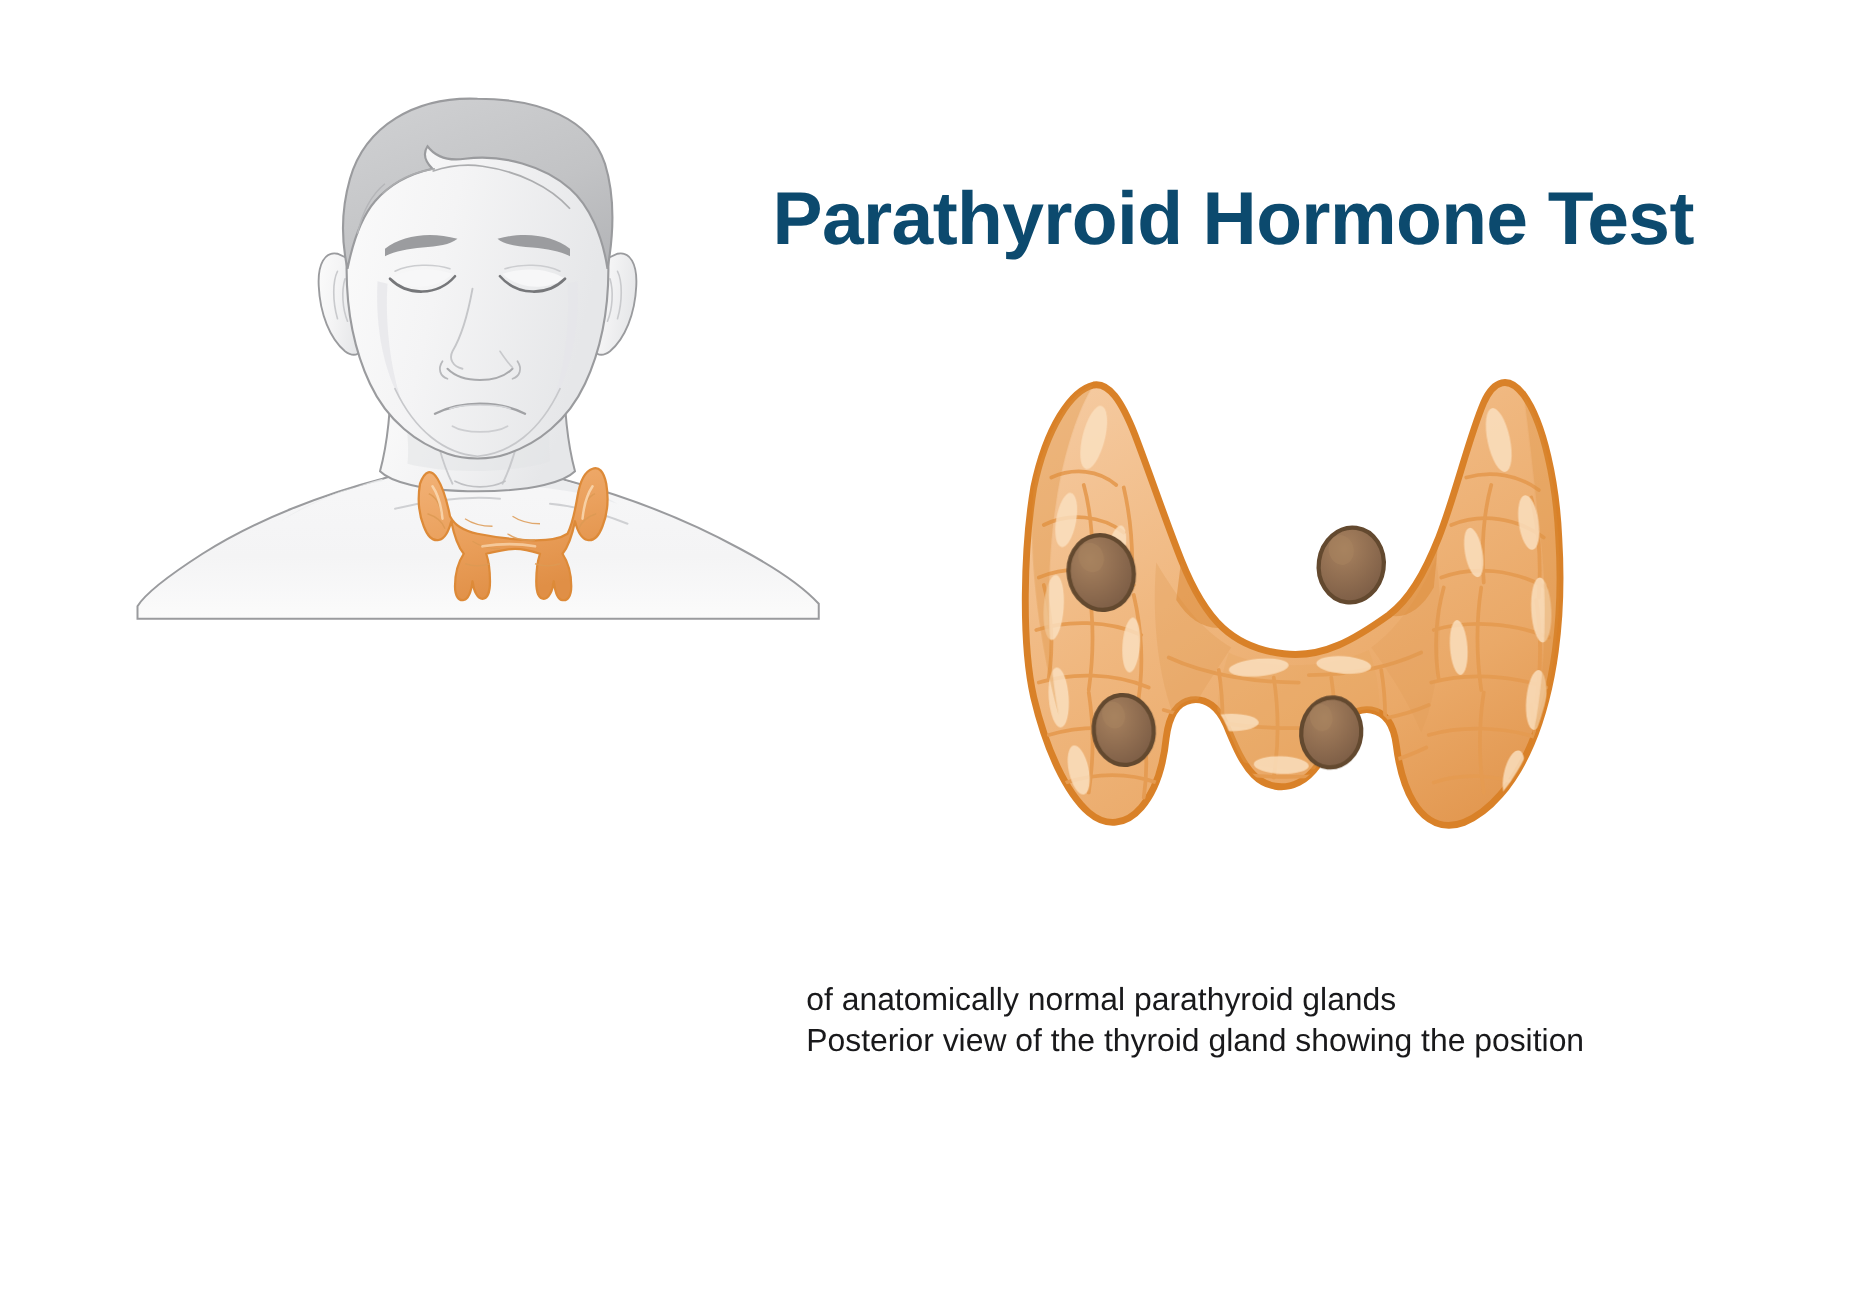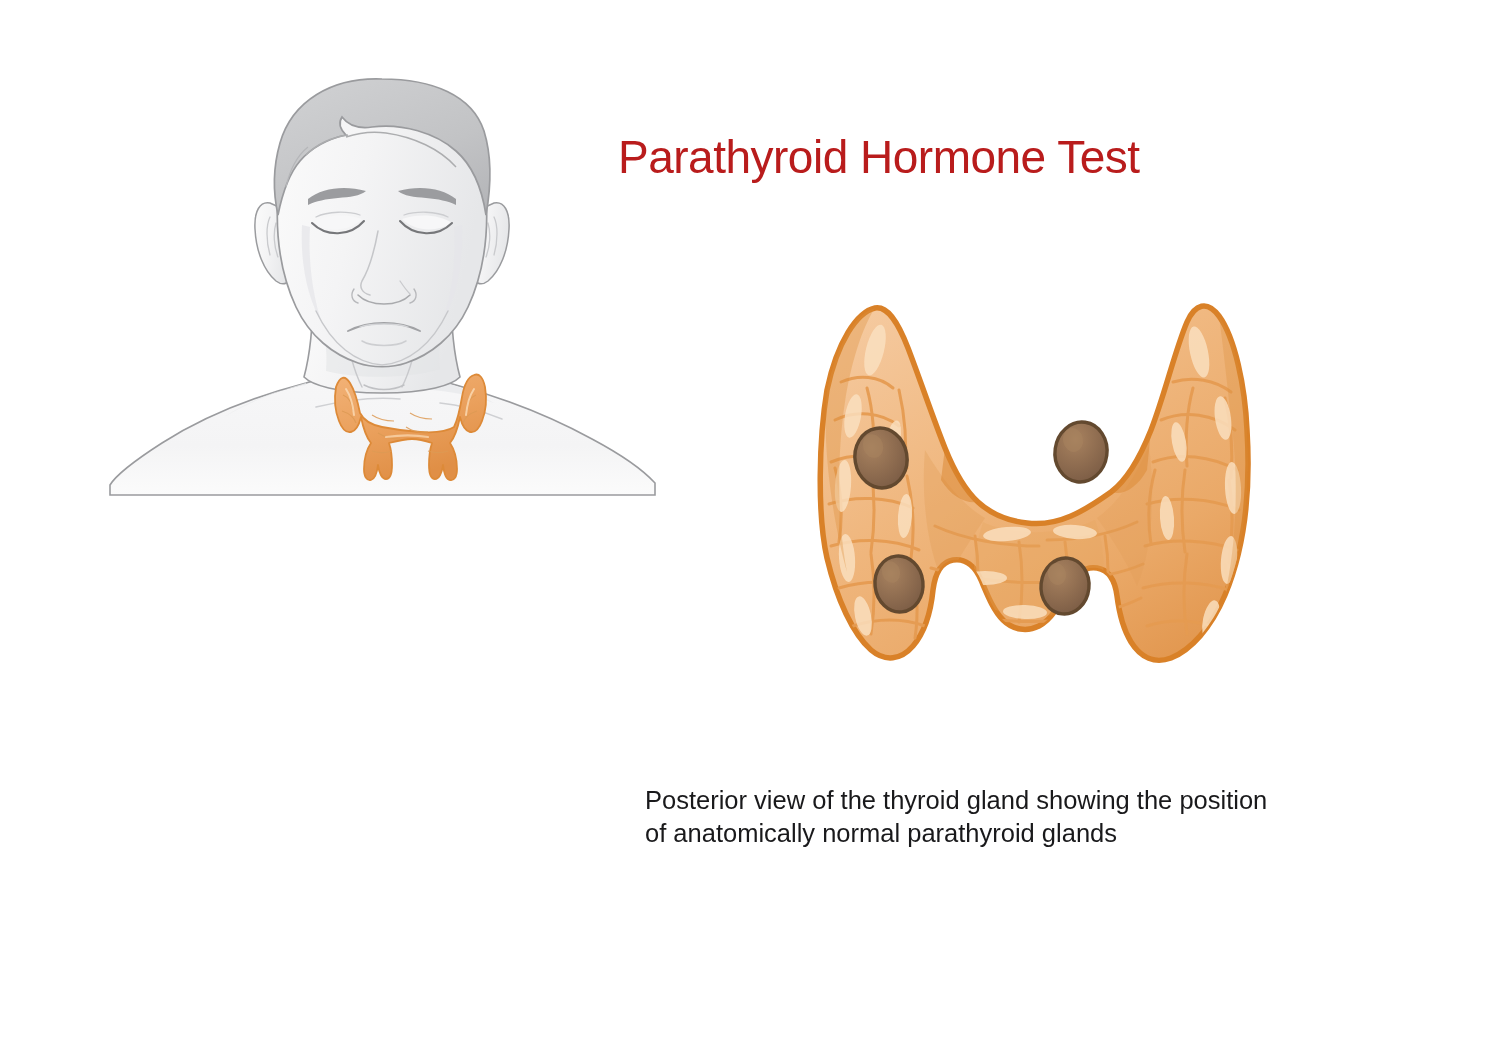--- a/index.html
+++ b/index.html
@@ -35,25 +35,25 @@
     left: 775px;
     top: 290px;
     width: 430px;
     height: 410px;
   }
   #page-title {
     position: absolute;
     left: 618px;
     top: 100px;
     width: 620px;
-    font-size: 46px;
-    font-weight: normal;
+    font-size: 60px;
+    font-weight: bold;
     letter-spacing: -0.5px;
     line-height: 1.15;
-    color: #b91c1c;
+    color: #0c4a6e;
     white-space: nowrap;
   }
   #figure-caption {
     position: absolute;
     left: 645px;
     top: 758px;
     width: 740px;
     font-size: 25.5px;
     line-height: 1.33;
     color: #19191b;
@@ -409,15 +409,15 @@
         <ellipse cx="290" cy="296" rx="24" ry="28" transform="rotate(6 290 296)" fill="url(#paraGrad)" stroke="#63492f" stroke-width="3.4"></ellipse>
         <ellipse cx="282" cy="284" rx="9" ry="11" transform="rotate(-12 282 284)" fill="#a8845f" opacity="0.55"></ellipse>
       </g>
     </g>
   </g>
 </svg>
 
 <h1 id="page-title">Parathyroid Hormone Test</h1>
 
 <p id="figure-caption">
+  <span class="cap-line">of anatomically normal parathyroid glands</span>
   <span class="cap-line">Posterior view of the thyroid gland showing the position</span>
-  <span class="cap-line">of anatomically normal parathyroid glands</span>
 </p>
 
 </body></html>

